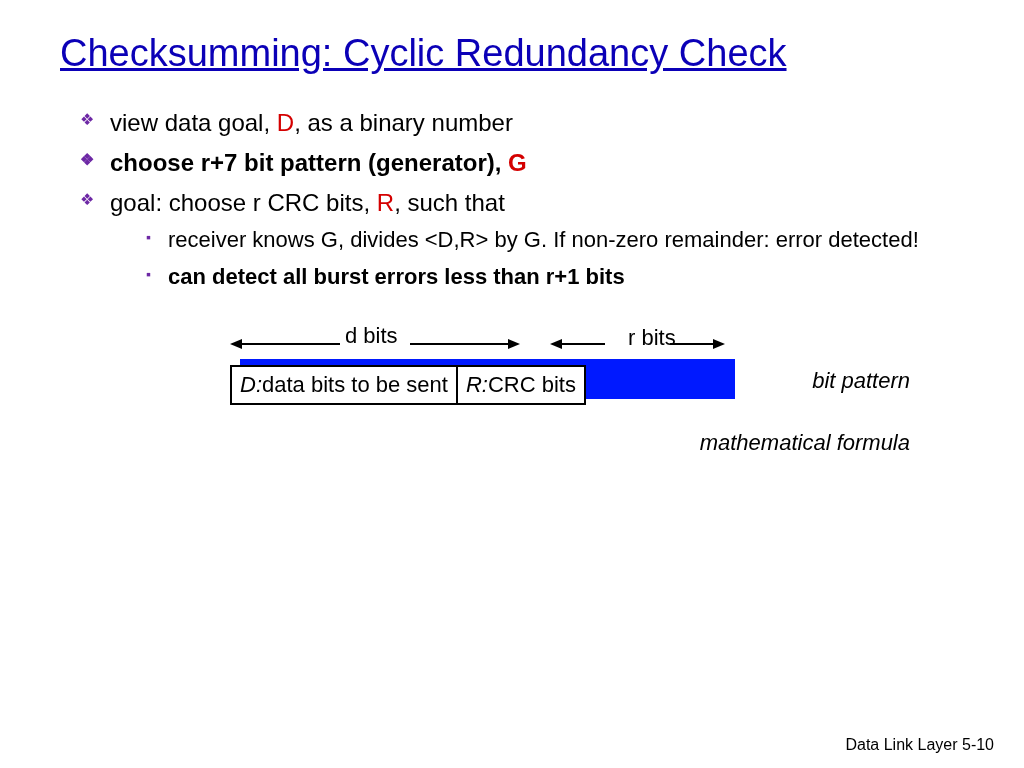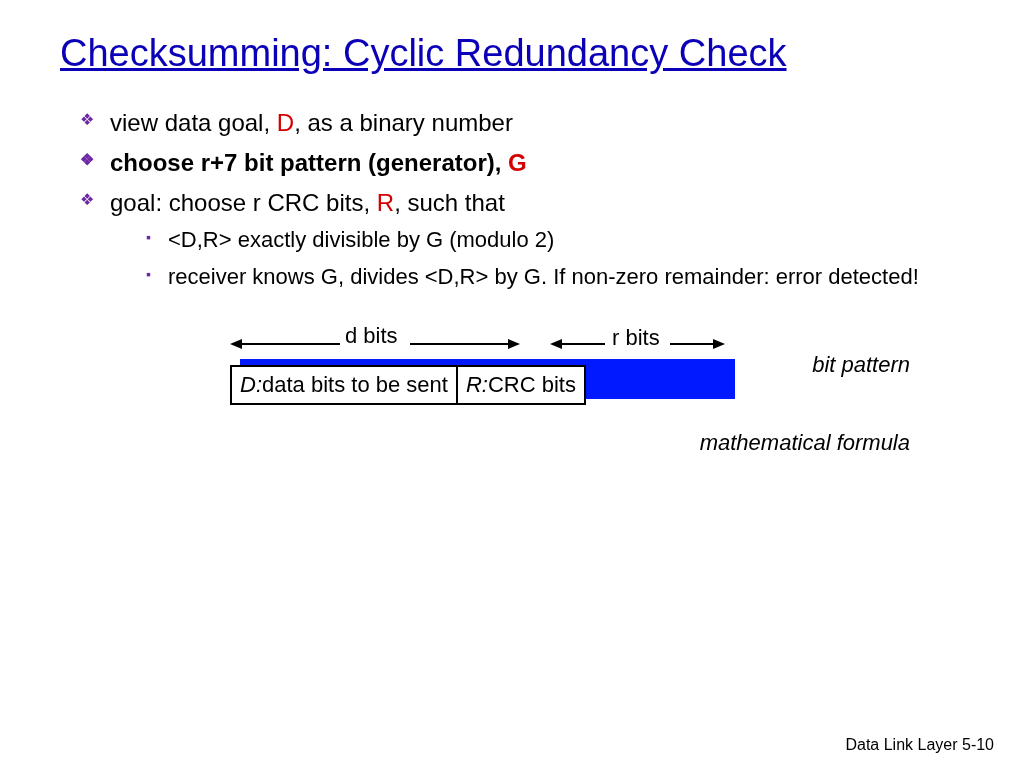--- a/index.html
+++ b/index.html
@@ -81,21 +81,21 @@
     height: 26px;
   }
   .dbits-label {
     position: absolute;
     left: 115px;
     top: -6px;
     font-size: 22px;
   }
   .rbits-label {
     position: absolute;
-    left: 382px;
+    left: 398px;
     top: -4px;
     font-size: 22px;
   }
   .arrL1 { position:absolute; left:0; top:8px; width:110px; }
   .arrR1 { position:absolute; left:180px; top:8px; width:110px; }
   .arrL2 { position:absolute; left:320px; top:8px; width:55px; }
   .arrR2 { position:absolute; left:440px; top:8px; width:55px; }
   svg.arrow { height: 14px; }
 
   .boxrow {
@@ -135,21 +135,21 @@
   }
   .ital { font-style: italic; }
   .sidecap {
     position: absolute;
     right: 10px;
     font-size: 22px;
     font-style: italic;
     text-align: right;
     line-height: 1.1;
   }
-  .cap-bit { top: 24px; }
+  .cap-bit { top: 40px; }
   .cap-formula { top: 102px; }
 
   .formula {
     position: absolute;
     top: 108px;
     left: 140px;
     font-size: 24px;
     font-family: Arial, Helvetica, sans-serif;
     white-space: nowrap;
   }
@@ -177,22 +177,22 @@
   <ul class="outer">
     <li>
       <span>view data goal, </span><span class="red">D</span><span>, as a binary number</span>
     </li>
     <li class="bold">
       <span>choose r+7 bit pattern (generator), </span><span class="red">G</span>
     </li>
     <li>
       <span>goal: choose r CRC bits, </span><span class="red">R</span><span>, such that</span>
       <ul class="inner">
-        <li>&lt;D,R&gt; exactly divisible by G (modulo 2)</li>
         <li>receiver knows G, divides &lt;D,R&gt; by G.  If non-zero remainder: error detected!</li>
+        <li class="bold">can detect all burst errors less than r+1 bits</li>
       </ul>
     </li>
   </ul>
 
   <div class="diagram">
     <div class="arrow-row">
       <svg class="arrow arrL1" viewBox="0 0 110 14">
           <line x1="10" y1="7" x2="110" y2="7" stroke="#000" stroke-width="2"></line>
           <polygon points="0,7 12,2 12,12" fill="#000"></polygon>
         </svg>

